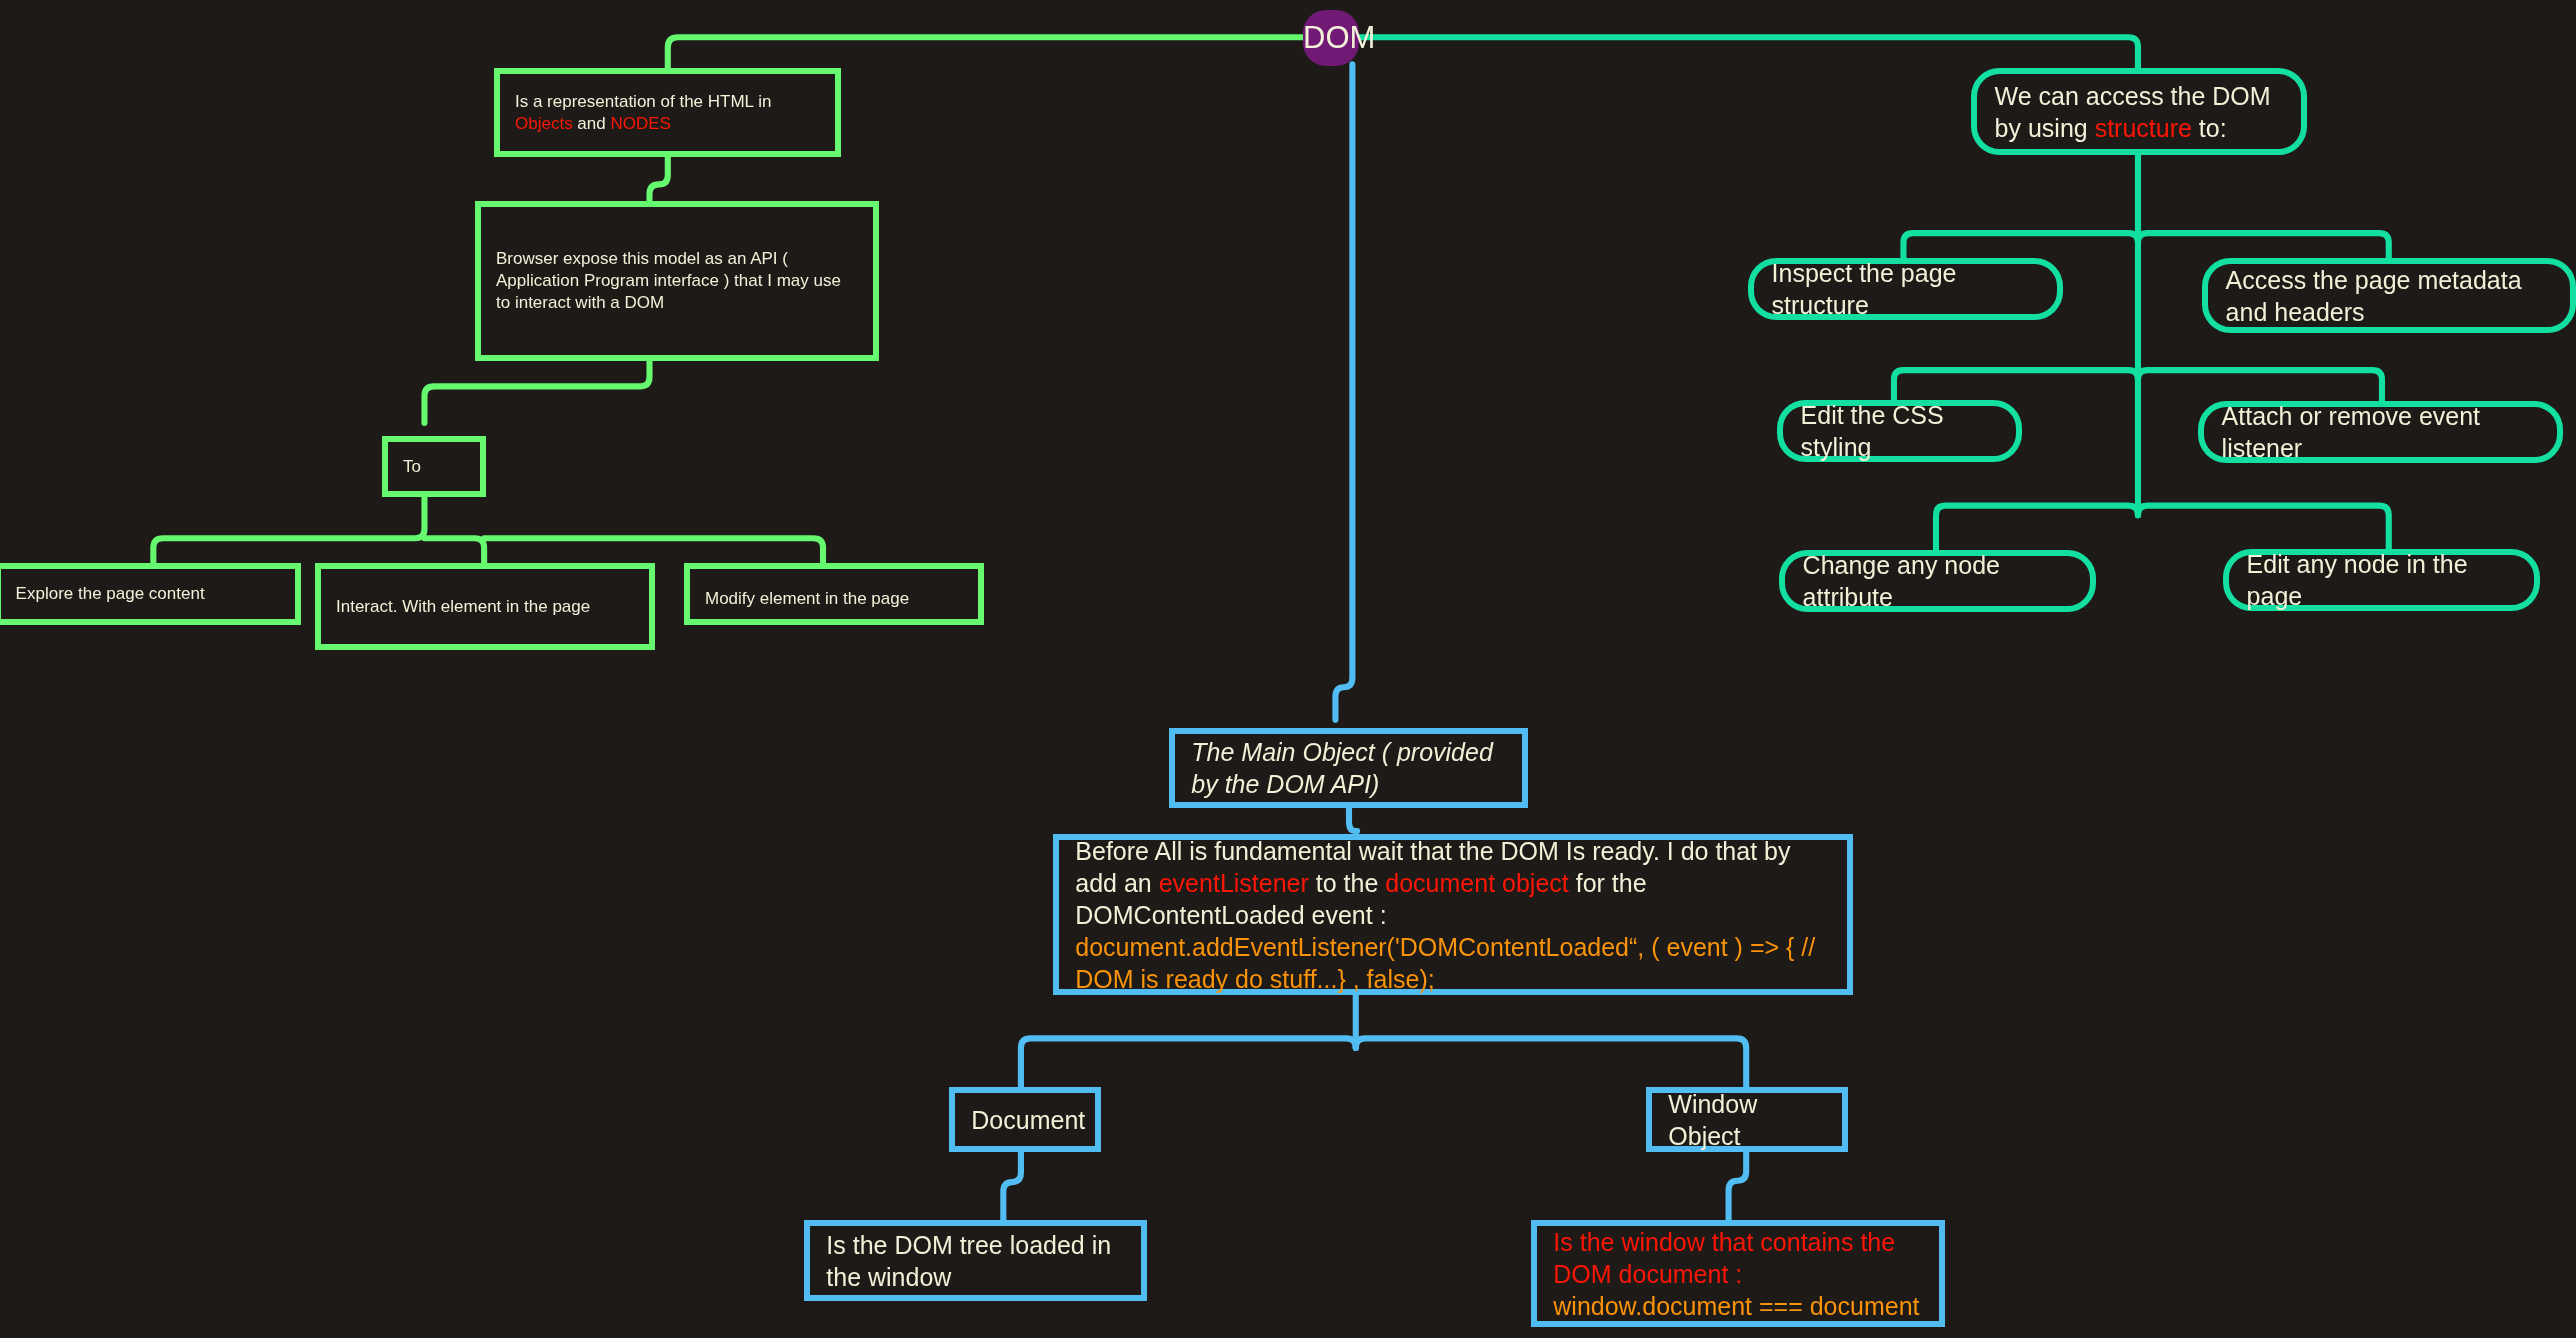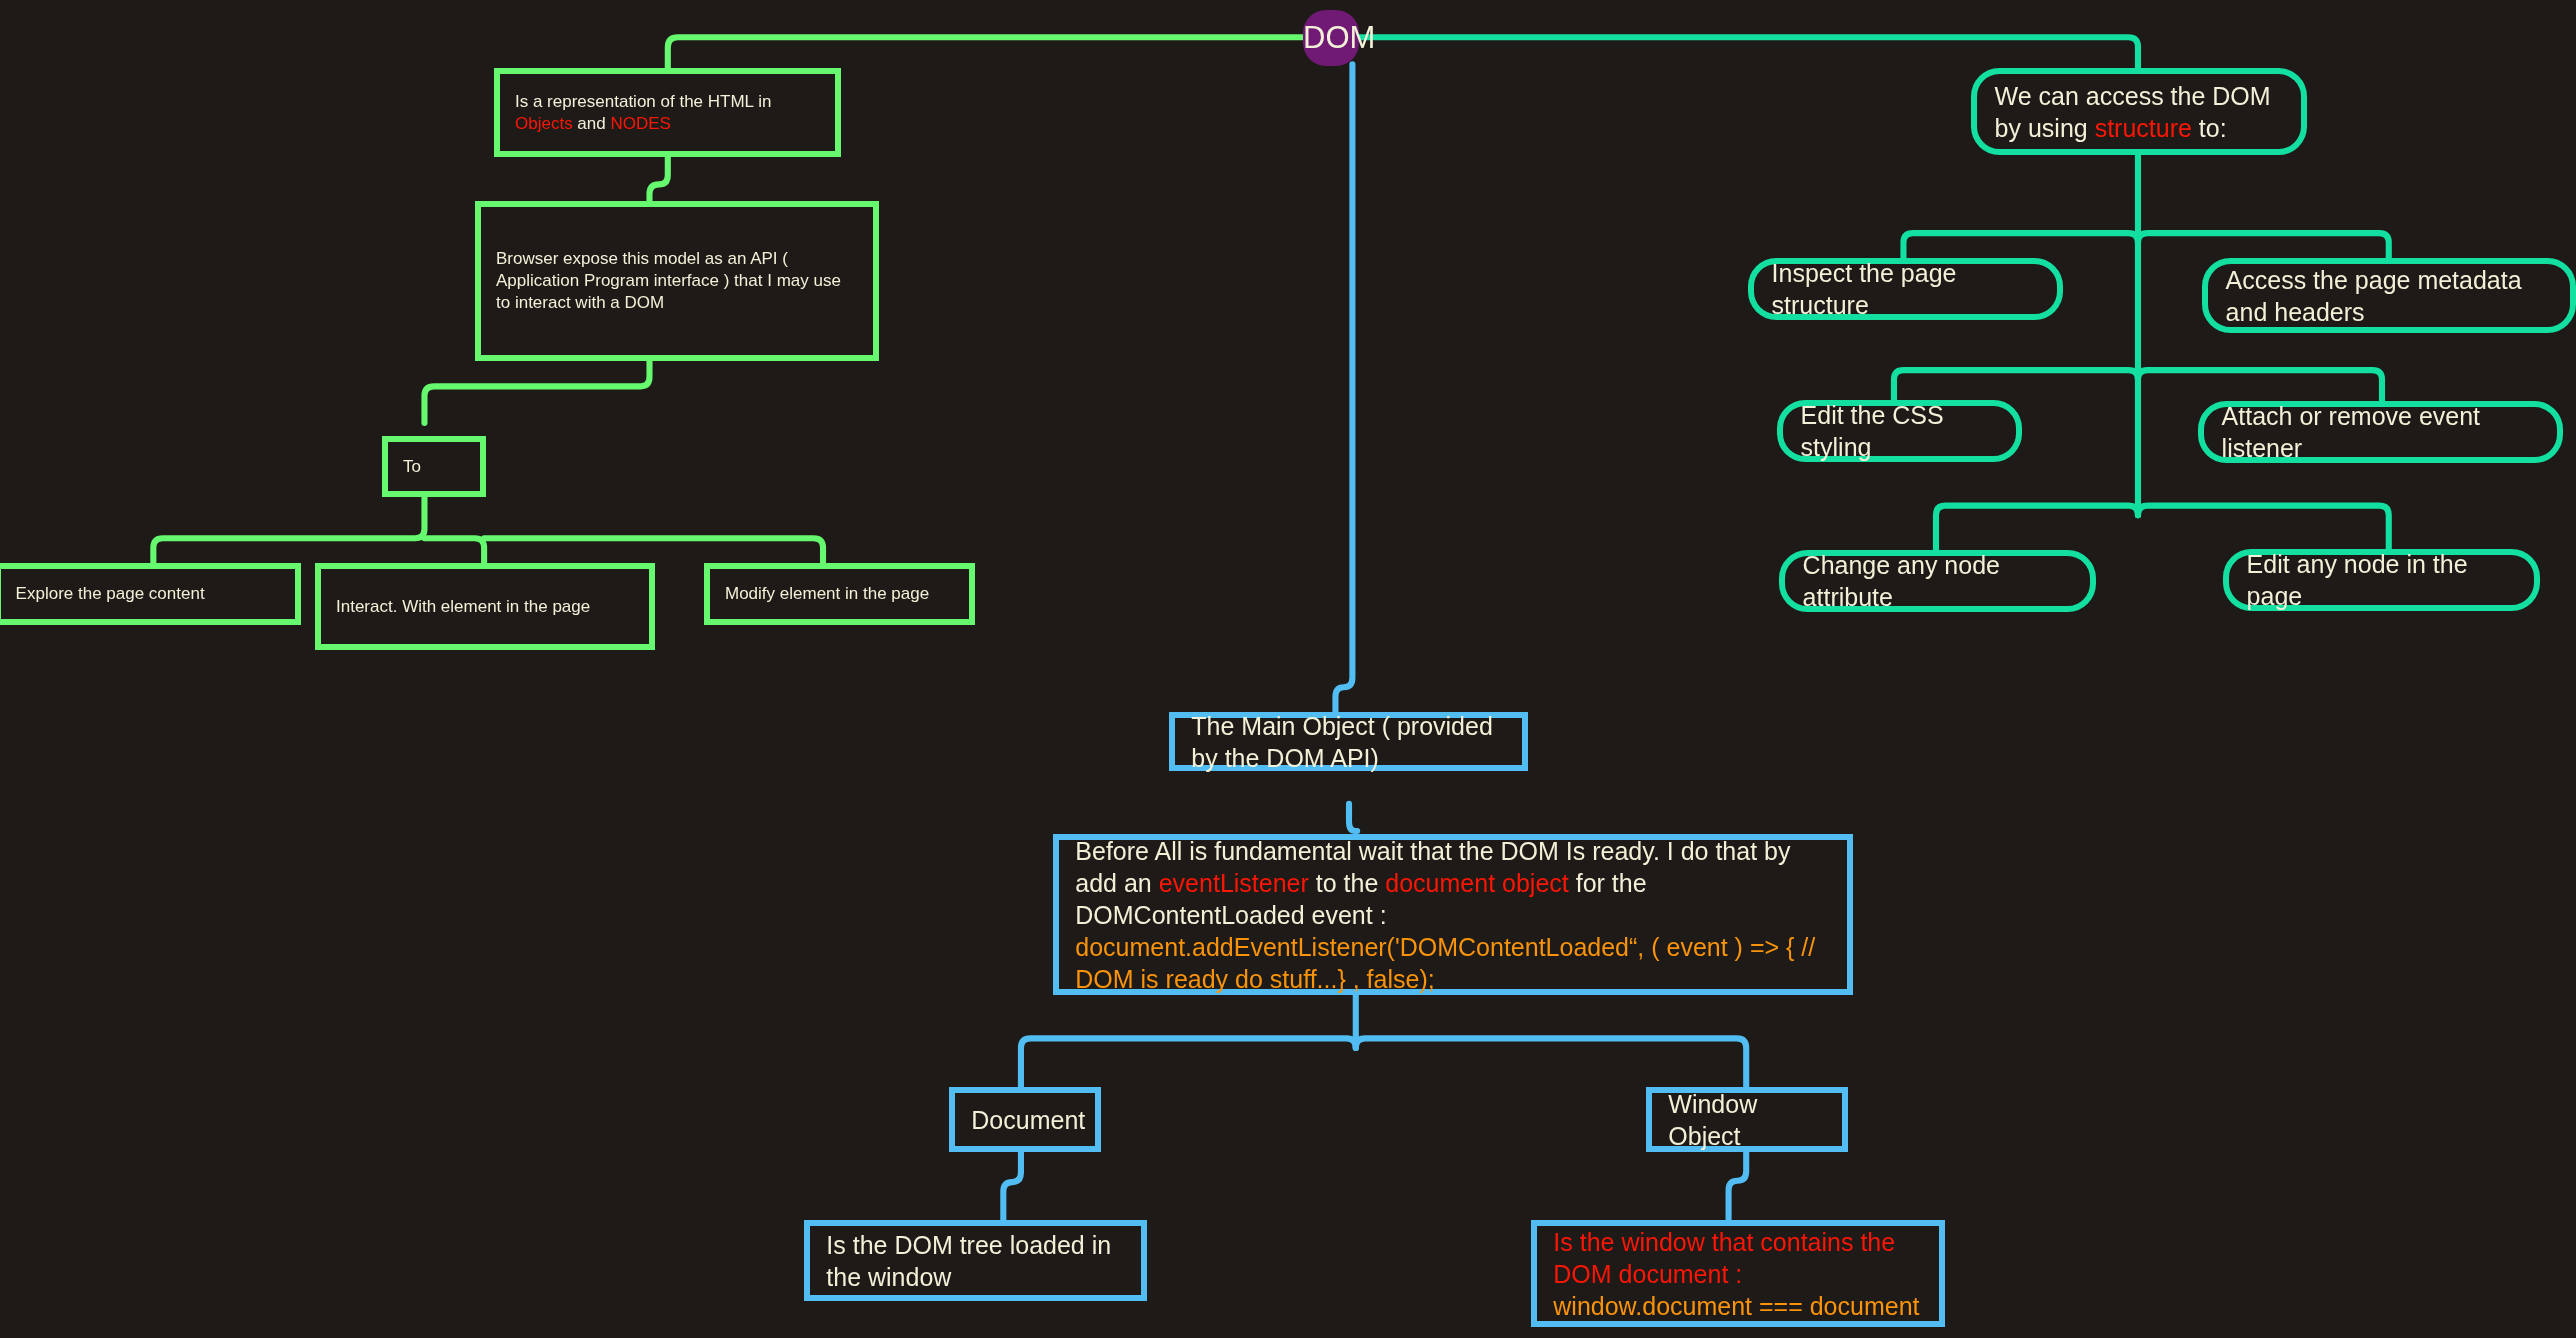--- a/index.html
+++ b/index.html
@@ -143,21 +143,21 @@
   </div>
 
   <div class="node green" style="left:-5.4px;top:563px;width:306px;height:62px;">
     <span class="txt">Explore the page content</span>
   </div>
 
   <div class="node green" style="left:315px;top:563px;width:340px;height:87px;">
     <span class="txt">Interact. With element in the page</span>
   </div>
 
-  <div class="node green" style="left:704px;top:563px;width:271px;height:62px;">
+  <div class="node green" style="left:684px;top:563px;width:300px;height:62px;align-items:flex-end;">
     <span class="txt">Modify element in the page</span>
   </div>
 
   <div class="node teal" style="left:1971px;top:68px;width:336px;height:87px;">
     <span class="txt"><span>We can access the DOM by using </span><span class="hl-red">structure</span><span> to:</span></span>
   </div>
 
   <div class="node teal" style="left:1748px;top:258px;width:315px;height:62px;">
     <span class="txt">Inspect the page structure</span>
   </div>
@@ -175,21 +175,21 @@
   </div>
 
   <div class="node teal" style="left:1779px;top:550px;width:317px;height:62px;">
     <span class="txt">Change any node attribute</span>
   </div>
 
   <div class="node teal" style="left:2223px;top:549px;width:317px;height:62px;">
     <span class="txt">Edit any node in the page</span>
   </div>
 
-  <div class="node blue" style="left:1169px;top:712px;width:359px;height:59px;">
+  <div class="node blue" style="left:1169px;top:728px;width:359px;height:80px;font-style:italic;">
     <span class="txt">The Main Object ( provided by the DOM API)</span>
   </div>
 
   <div class="node blue" style="left:1053px;top:834px;width:800px;height:161px;">
     <span class="txt"><span>Before  All is fundamental wait that the DOM Is ready. I do that by add an </span><span class="hl-red">eventListener</span><span> to the </span><span class="hl-red">document object</span><span> for the DOMContentLoaded event :</span> <span class="hl-orange">document.addEventListener('DOMContentLoaded“, ( event ) =&gt; { // DOM is ready do stuff...} , false);</span></span>
   </div>
 
   <div class="node blue" style="left:949px;top:1087px;width:152px;height:65px;">
     <span class="txt">Document</span>
   </div>

